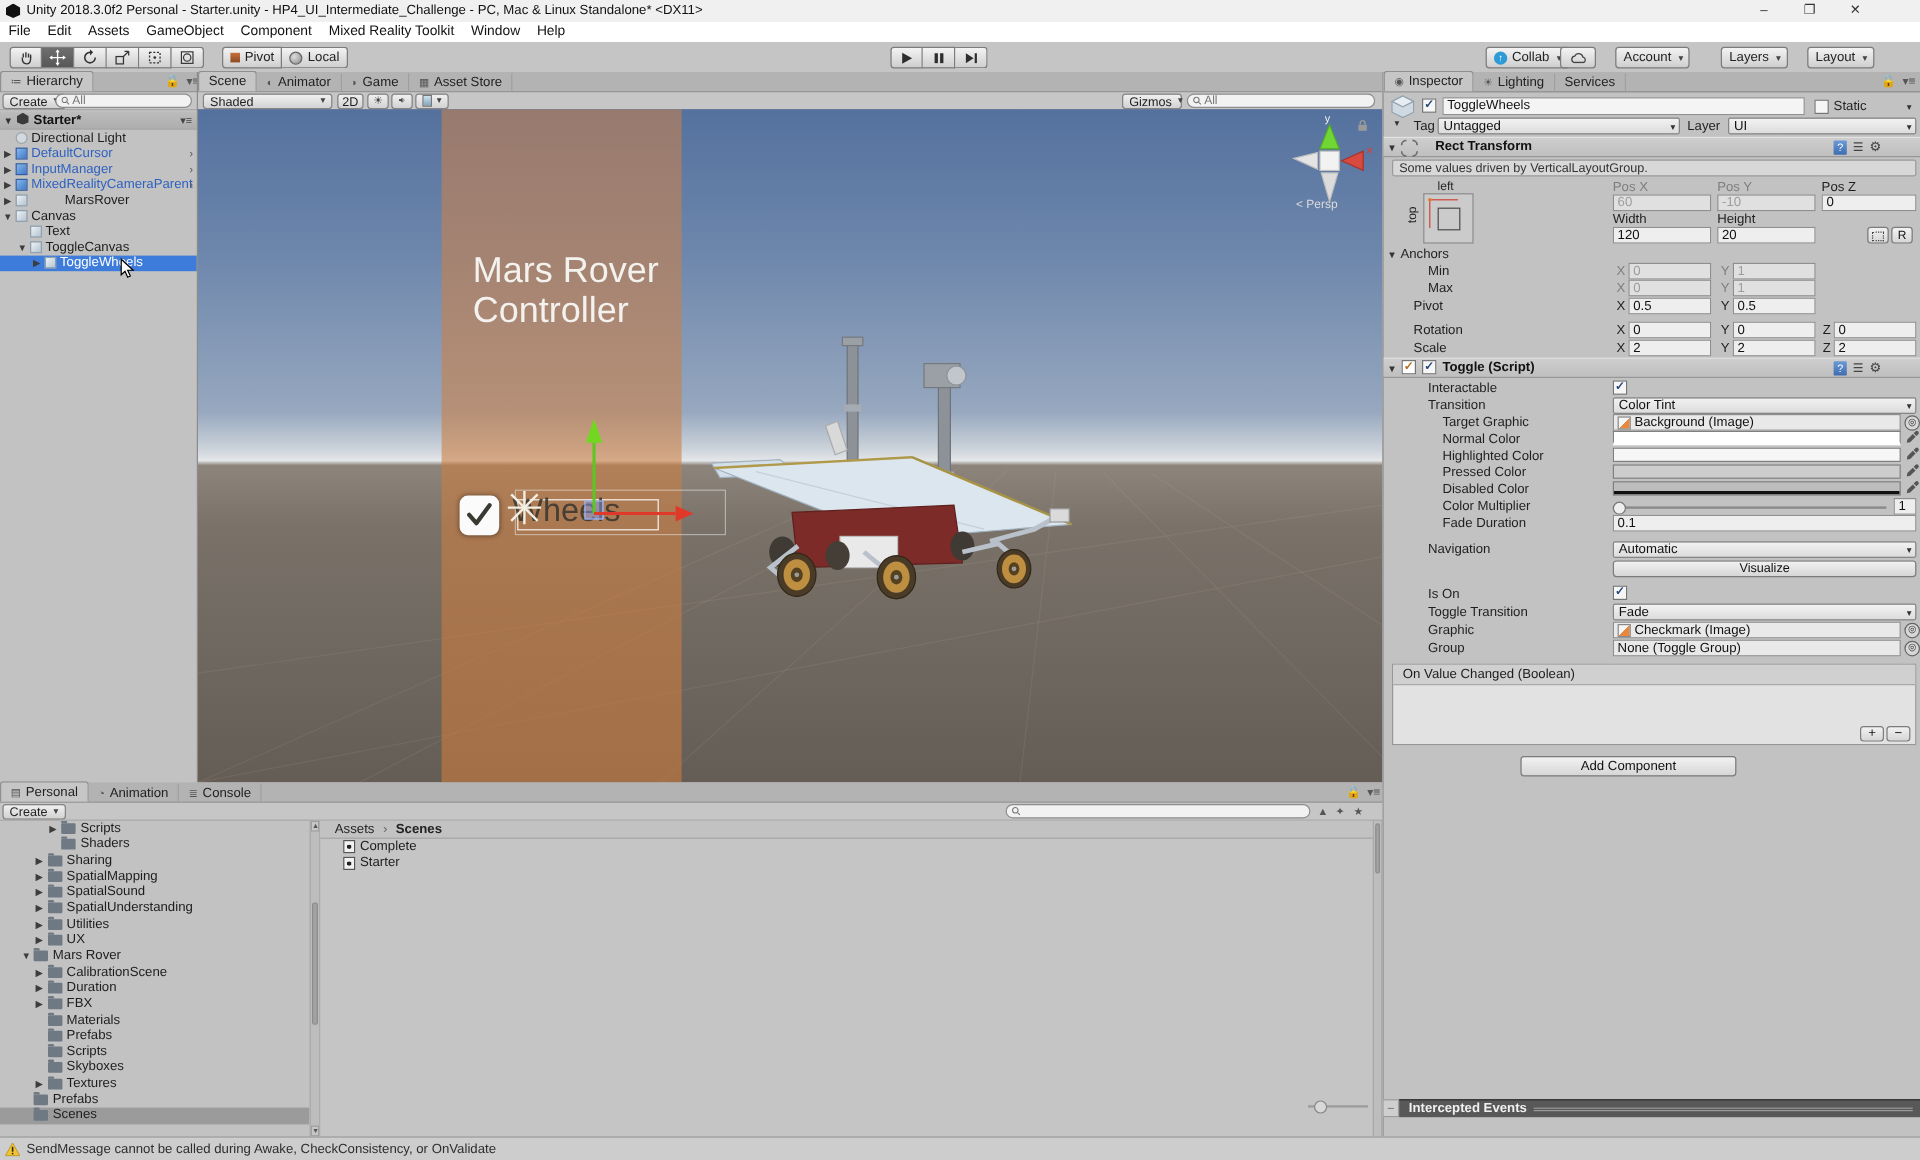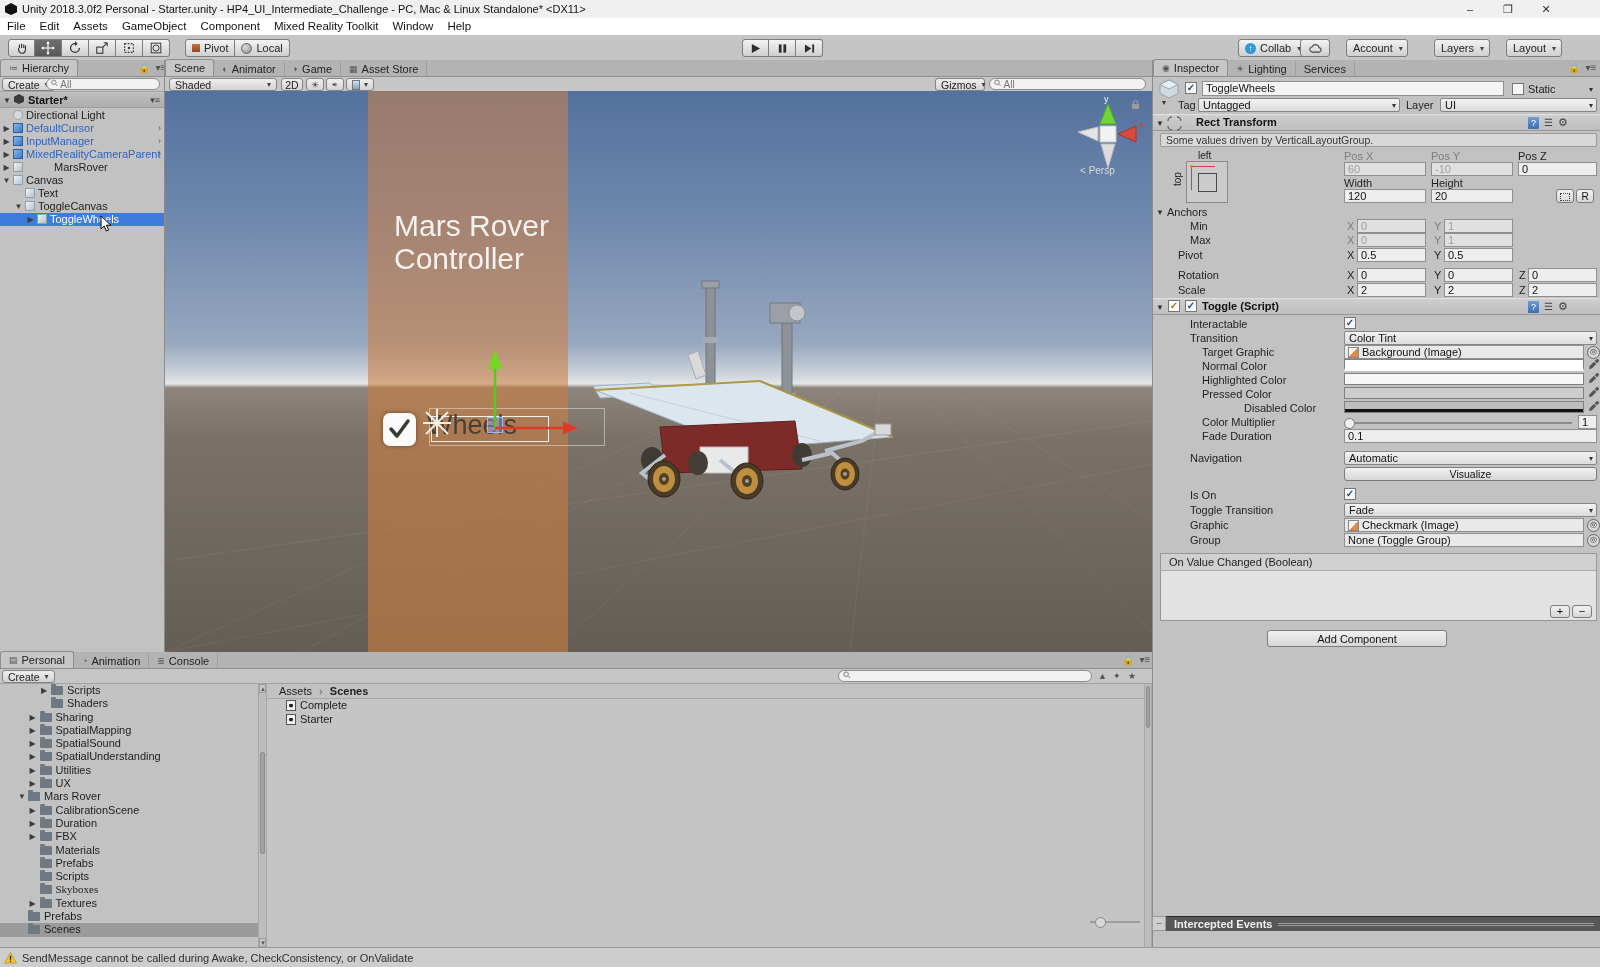--- a/index.html
+++ b/index.html
@@ -32,24 +32,24 @@
   
   .tabstrip{position:absolute;height:17px;background:#b3b3b3;border-bottom:1px solid #8f8f8f;
     display:flex;align-items:flex-end;box-sizing:border-box}
   .tab{height:15px;padding:0 8px;font-size:11px;color:#222;display:flex;align-items:center;gap:4px;
     border-right:1px solid #a0a0a0}
   .tab.active{background:#c6c6c6;border:1px solid #8f8f8f;border-bottom:none;border-radius:3px 3px 0 0;height:16px}
   .tab-ico{font-size:9px;color:#555}
   .strip-icons{position:absolute;top:2px;font-size:10px;color:#555;display:flex;gap:5px;align-items:center}
   .subtoolbar{position:absolute;height:15px;background:#c6c6c6;border-bottom:1px solid #a2a2a2;box-sizing:border-box}
   .minibtn{position:absolute;height:13px;top:1px;background:linear-gradient(#f0f0f0,#d2d2d2);
-    border:1px solid #848484;border-radius:3px;font-size:10.5px;color:#222;display:flex;align-items:center;
+    border:1px solid #848484;border-radius:3px;font-size:10.5px;color:#222;display:flex;align-items:flex-start;
     padding:0 5px;gap:3px;box-sizing:border-box}
   .searchoval{position:absolute;top:1px;height:12px;background:#f2f2f2;border:1px solid #8d8d8d;
-    border-radius:7px;display:flex;padding:0 4px;gap:2px;box-sizing:border-box}
+    border-radius:7px;display:flex;align-items:center;padding:0 4px;gap:2px;box-sizing:border-box}
   .searchoval input{border:none;background:transparent;outline:none;font-size:10px;color:#444;
     width:100%;padding:0;font-family:"Liberation Sans",sans-serif}
   
   .trow{position:relative;height:13px;font-size:11px;color:#1d1d1d;white-space:nowrap;overflow:hidden}
   .trow .twisty{position:absolute;top:2px;font-size:8px;color:#3d3d3d;width:9px;text-align:center}
   .trow .cube{position:absolute;top:1.5px;width:10px;height:10px;box-sizing:border-box;
     background:linear-gradient(135deg,#eef3f7,#b4c3d0);border:1px solid #8fa0ae}
   .trow .cube.prefab{background:linear-gradient(135deg,#85b6ea,#3f78c8);border-color:#2f5da0}
   .trow .cube.lightico{border-radius:50%;background:#d3d9de;border-color:#9aa4ab}
   .trow .tlabel{position:absolute;top:0;line-height:13px}
@@ -627,21 +627,21 @@
 <svg class="eyedrop" style="left:1588px;top:372px" viewBox="0 0 12 12">
     <path d="M10.5 1.5a1.6 1.6 0 0 0-2.3 0L6.7 3 9 5.3l1.5-1.5a1.6 1.6 0 0 0 0-2.3zM6 3.7L1.5 8.2 1 11l2.8-.5L8.3 6z" fill="#555"></path>
   </svg>
 
 <span class="ilabel" style="left:1202px;top:388px">Pressed Color</span>
 <div class="swatch" style="left:1344px;top:387px;width:240px;background:#cdcdcd"></div>
 <svg class="eyedrop" style="left:1588px;top:386px" viewBox="0 0 12 12">
     <path d="M10.5 1.5a1.6 1.6 0 0 0-2.3 0L6.7 3 9 5.3l1.5-1.5a1.6 1.6 0 0 0 0-2.3zM6 3.7L1.5 8.2 1 11l2.8-.5L8.3 6z" fill="#555"></path>
   </svg>
 
-<span class="ilabel" style="left:1244px;top:402px">Disabled Color</span>
+<span class="ilabel" style="left:1202px;top:402px">Disabled Color</span>
 <div class="swatch" style="left:1344px;top:401px;width:240px;background:linear-gradient(#bdbdbd 70%,#111 70%)"></div>
 <svg class="eyedrop" style="left:1588px;top:400px" viewBox="0 0 12 12">
     <path d="M10.5 1.5a1.6 1.6 0 0 0-2.3 0L6.7 3 9 5.3l1.5-1.5a1.6 1.6 0 0 0 0-2.3zM6 3.7L1.5 8.2 1 11l2.8-.5L8.3 6z" fill="#555"></path>
   </svg>
 
 <span class="ilabel" style="left:1202px;top:416px">Color Multiplier</span>
 <div class="abs" style="left:1344px;top:422px;width:228px;height:2px;background:#8a8a8a"></div>
 <div class="abs" style="left:1344px;top:418px;width:9px;height:9px;border-radius:50%;background:#efefef;border:1px solid #777"></div>
 <div class="ifld" style="left:1578px;top:415px;width:19px">1</div>
 <span class="ilabel" style="left:1202px;top:430px">Fade Duration</span>
@@ -783,21 +783,21 @@
       <div class="prow">
         <span class="folder-ico" style="left: 39.5px;"></span>
         <span class="tlabel" style="left: 55.5px;">Prefabs</span>
       </div>
       <div class="prow">
         <span class="folder-ico" style="left: 39.5px;"></span>
         <span class="tlabel" style="left: 55.5px;">Scripts</span>
       </div>
       <div class="prow">
         <span class="folder-ico" style="left: 39.5px;"></span>
-        <span class="tlabel" style="left: 55.5px; font-family: Liberation Serif, serif;">Skyboxes</span>
+        <span class="tlabel" style="left: 55.5px;">Skyboxes</span>
       </div>
       <div class="prow">
         <span class="twisty" style="left: 29.5px;">▶</span>
         <span class="folder-ico" style="left: 39.5px;"></span>
         <span class="tlabel" style="left: 55.5px;">Textures</span>
       </div>
       <div class="prow">
         <span class="folder-ico" style="left: 28px;"></span>
         <span class="tlabel" style="left: 44px;">Prefabs</span>
       </div>

